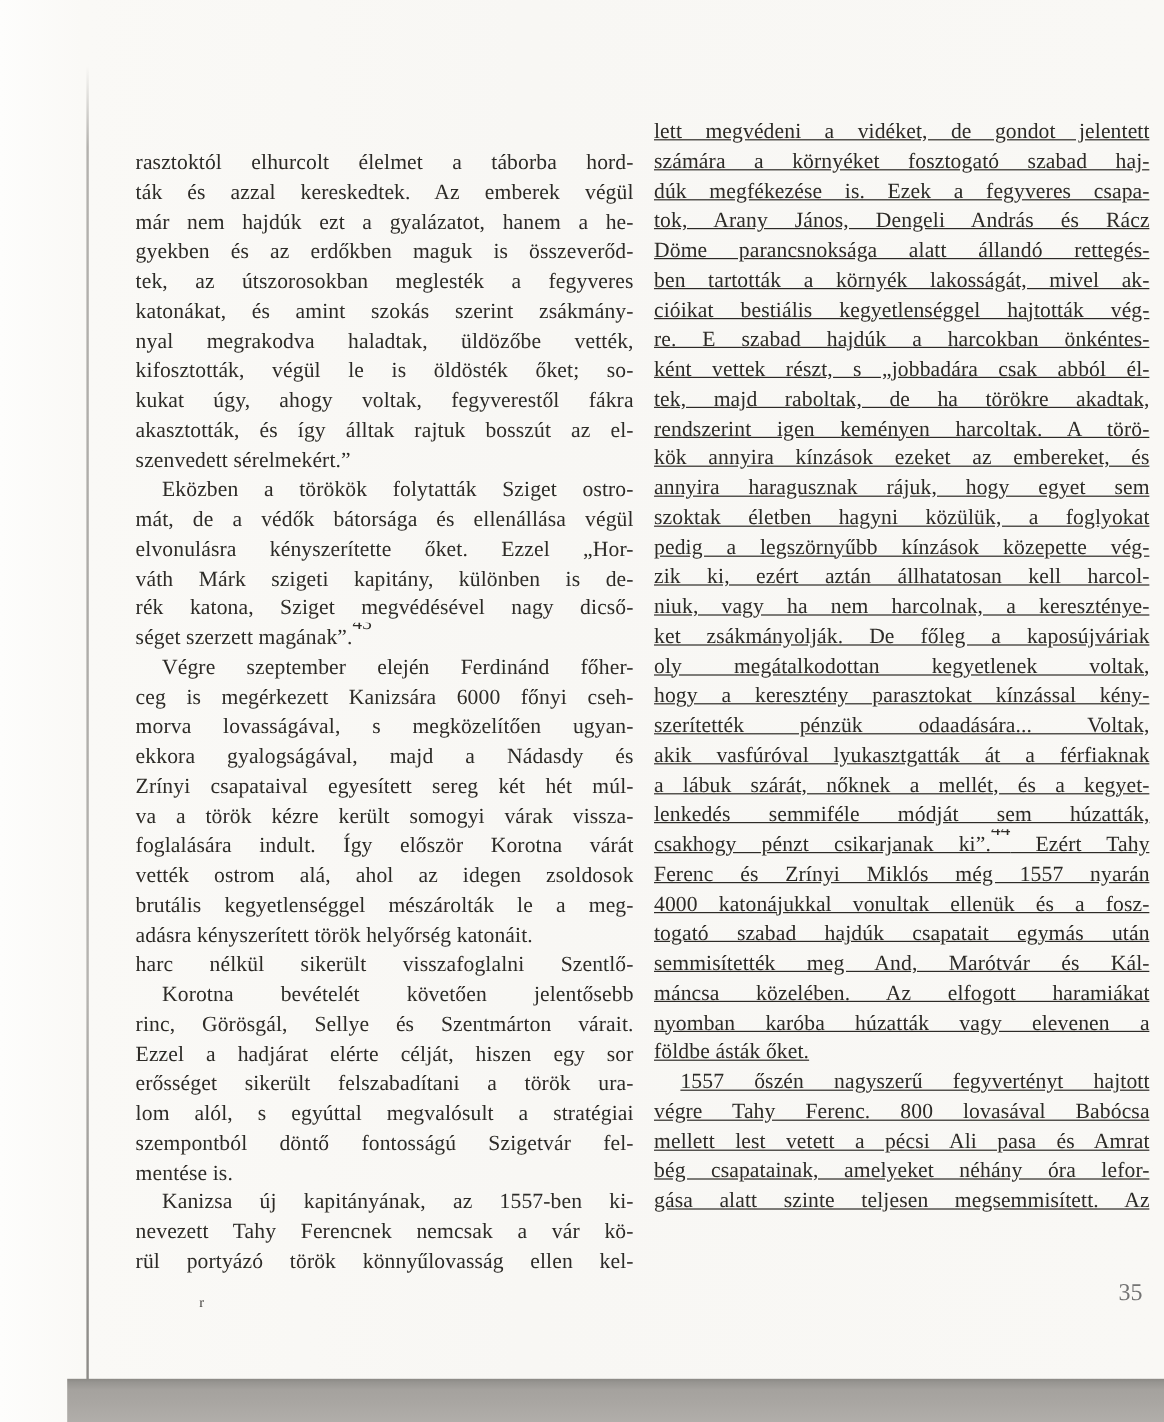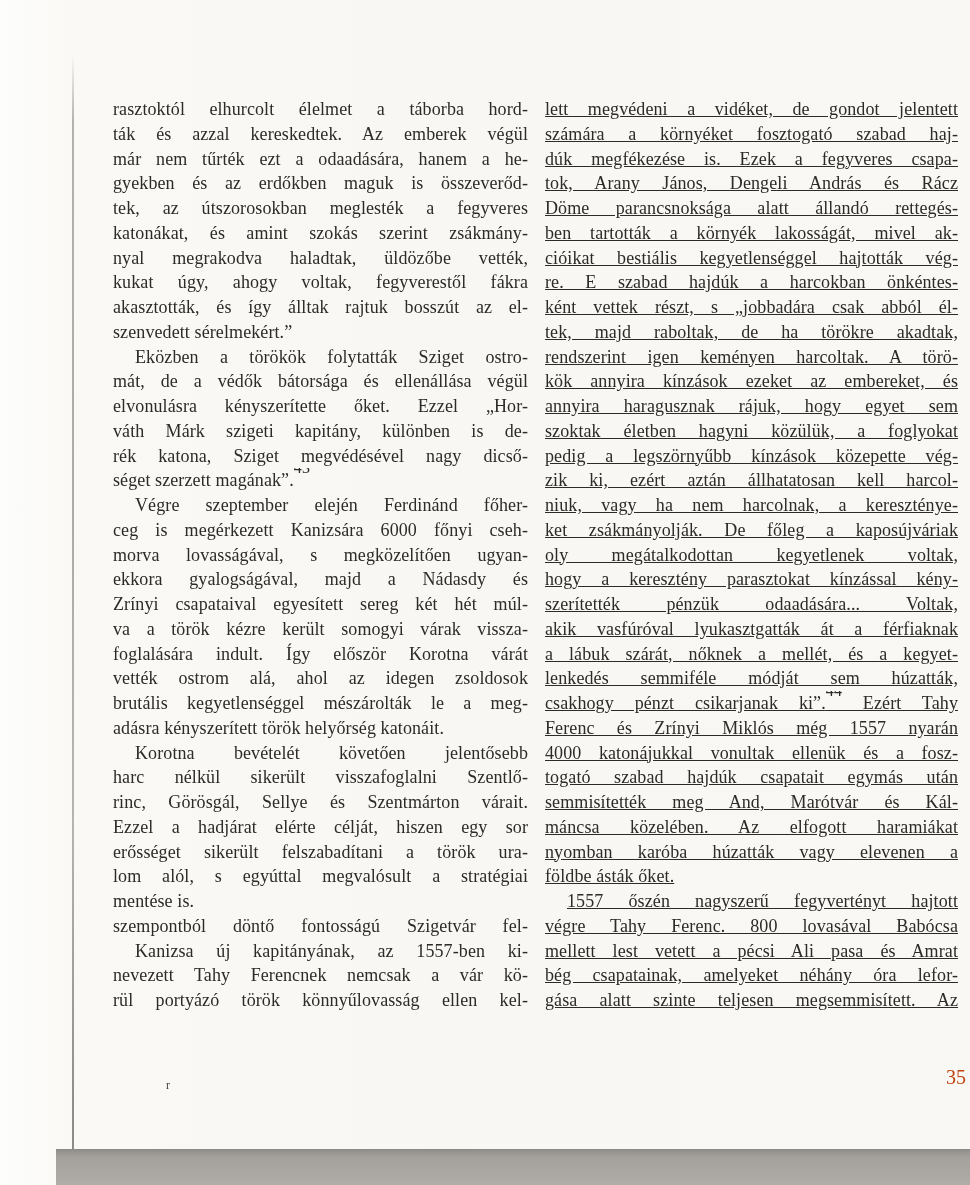--- a/index.html
+++ b/index.html
@@ -25,80 +25,81 @@
     background: linear-gradient(180deg,
       #8b8985 0px, #979591 3px, #a5a29e 9px, #a9a6a2 20px, #b1aeaa 36px);
   }
   .col {
     position: absolute; top: 97px;
     color: #2d2b27;
     font-size: 18px;
     line-height: 24.75px;
     letter-spacing: 0.1px;
   }
-  .col-left  { left: 113px; width: 415px; }
+  .col-left  { left: 113px; width: 415px; margin-top: 26px; }
   .col-right { left: 545px; width: 413px; text-decoration: underline; }
   .line { height: 24.75px; overflow: hidden; }
   .line.jf { text-align: justify; text-align-last: justify; }
   .line.indent { text-indent: 22px; }
   sup.fn {
     font-size: 16px; line-height: 0;
     position: relative; top: -6px;
   }
   .page-number {
-    position: absolute; top: 1066px; right: 4px;
-    font-size: 20px; color: #c2410c;
+    position: absolute; top: 1066px; right: 18px;
+    font-size: 20px; color: #737373;
   }
   .stray {
     position: absolute; left: 166px; top: 1078px;
     font-size: 12px; color: #45433f;
   }
 </style>
 </head>
 <body>
 
 <div class="paper"></div>
 
 <div class="crease"></div>
 
 <div class="col col-left">
     <div class="line jf">rasztoktól elhurcolt élelmet a táborba hord-</div>
     <div class="line jf">ták és azzal kereskedtek. Az emberek végül</div>
-    <div class="line jf">már nem tűrték ezt a odaadására, hanem a he-</div>
+    <div class="line jf">már nem hajdúk ezt a gyalázatot, hanem a he-</div>
     <div class="line jf">gyekben és az erdőkben maguk is összeverőd-</div>
     <div class="line jf">tek, az útszorosokban meglesték a fegyveres</div>
     <div class="line jf">katonákat, és amint szokás szerint zsákmány-</div>
     <div class="line jf">nyal megrakodva haladtak, üldözőbe vették,</div>
+    <div class="line jf">kifosztották, végül le is öldösték őket; so-</div>
     <div class="line jf">kukat úgy, ahogy voltak, fegyverestől fákra</div>
     <div class="line jf">akasztották, és így álltak rajtuk bosszút az el-</div>
     <div class="line">szenvedett sérelmekért.”</div>
     <div class="line indent jf">Eközben a törökök folytatták Sziget ostro-</div>
     <div class="line jf">mát, de a védők bátorsága és ellenállása végül</div>
     <div class="line jf">elvonulásra kényszerítette őket. Ezzel „Hor-</div>
     <div class="line jf">váth Márk szigeti kapitány, különben is de-</div>
     <div class="line jf">rék katona, Sziget megvédésével nagy dicső-</div>
     <div class="line">séget szerzett magának”.<sup class="fn">43</sup></div>
     <div class="line indent jf">Végre szeptember elején Ferdinánd főher-</div>
     <div class="line jf">ceg is megérkezett Kanizsára 6000 főnyi cseh-</div>
     <div class="line jf">morva lovasságával, s megközelítően ugyan-</div>
     <div class="line jf">ekkora gyalogságával, majd a Nádasdy és</div>
     <div class="line jf">Zrínyi csapataival egyesített sereg két hét múl-</div>
     <div class="line jf">va a török kézre került somogyi várak vissza-</div>
     <div class="line jf">foglalására indult. Így először Korotna várát</div>
     <div class="line jf">vették ostrom alá, ahol az idegen zsoldosok</div>
     <div class="line jf">brutális kegyetlenséggel mészárolták le a meg-</div>
     <div class="line">adásra kényszerített török helyőrség katonáit.</div>
+    <div class="line jf">harc nélkül sikerült visszafoglalni Szentlő-</div>
     <div class="line indent jf">Korotna bevételét követően jelentősebb</div>
-    <div class="line jf">harc nélkül sikerült visszafoglalni Szentlő-</div>
     <div class="line jf">rinc, Görösgál, Sellye és Szentmárton várait.</div>
     <div class="line jf">Ezzel a hadjárat elérte célját, hiszen egy sor</div>
     <div class="line jf">erősséget sikerült felszabadítani a török ura-</div>
     <div class="line jf">lom alól, s egyúttal megvalósult a stratégiai</div>
+    <div class="line jf">szempontból döntő fontosságú Szigetvár fel-</div>
     <div class="line">mentése is.</div>
-    <div class="line jf">szempontból döntő fontosságú Szigetvár fel-</div>
     <div class="line indent jf">Kanizsa új kapitányának, az 1557-ben ki-</div>
     <div class="line jf">nevezett Tahy Ferencnek nemcsak a vár kö-</div>
     <div class="line jf">rül portyázó török könnyűlovasság ellen kel-</div>
   </div>
 
 <div class="col col-right">
     <div class="line jf">lett megvédeni a vidéket, de gondot jelentett</div>
     <div class="line jf">számára a környéket fosztogató szabad haj-</div>
     <div class="line jf">dúk megfékezése is. Ezek a fegyveres csapa-</div>
     <div class="line jf">tok, Arany János, Dengeli András és Rácz</div>

